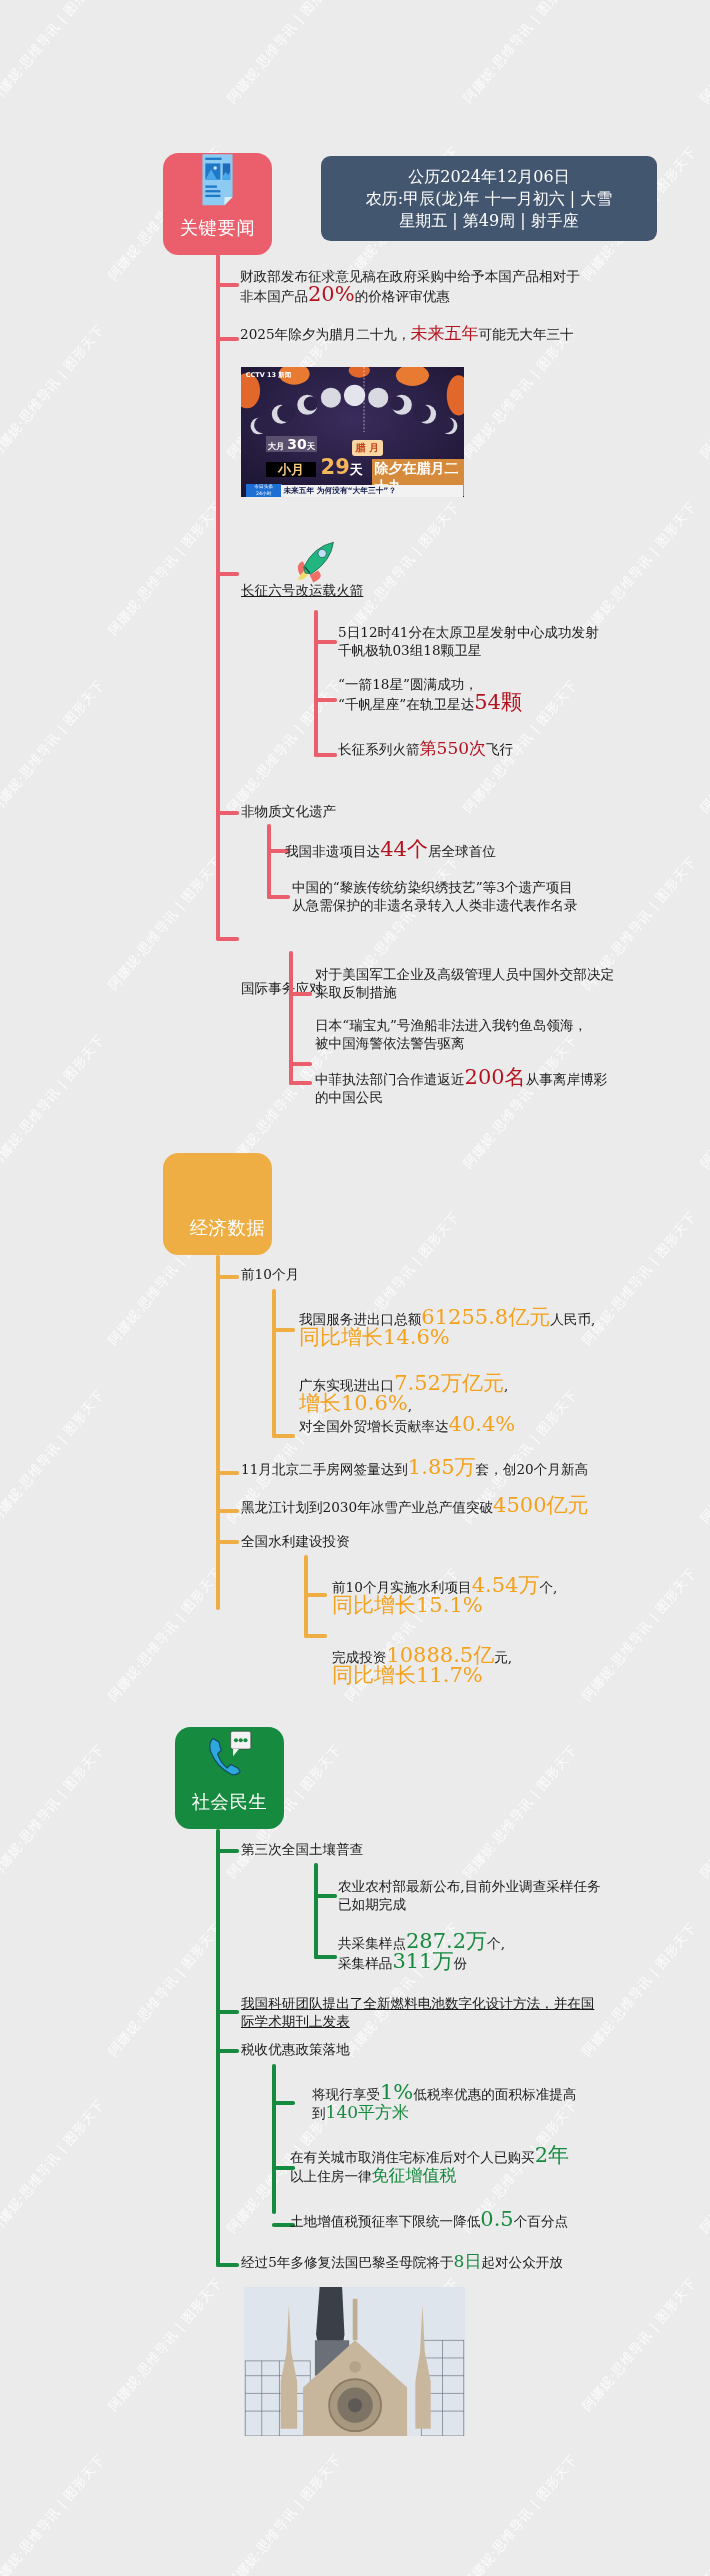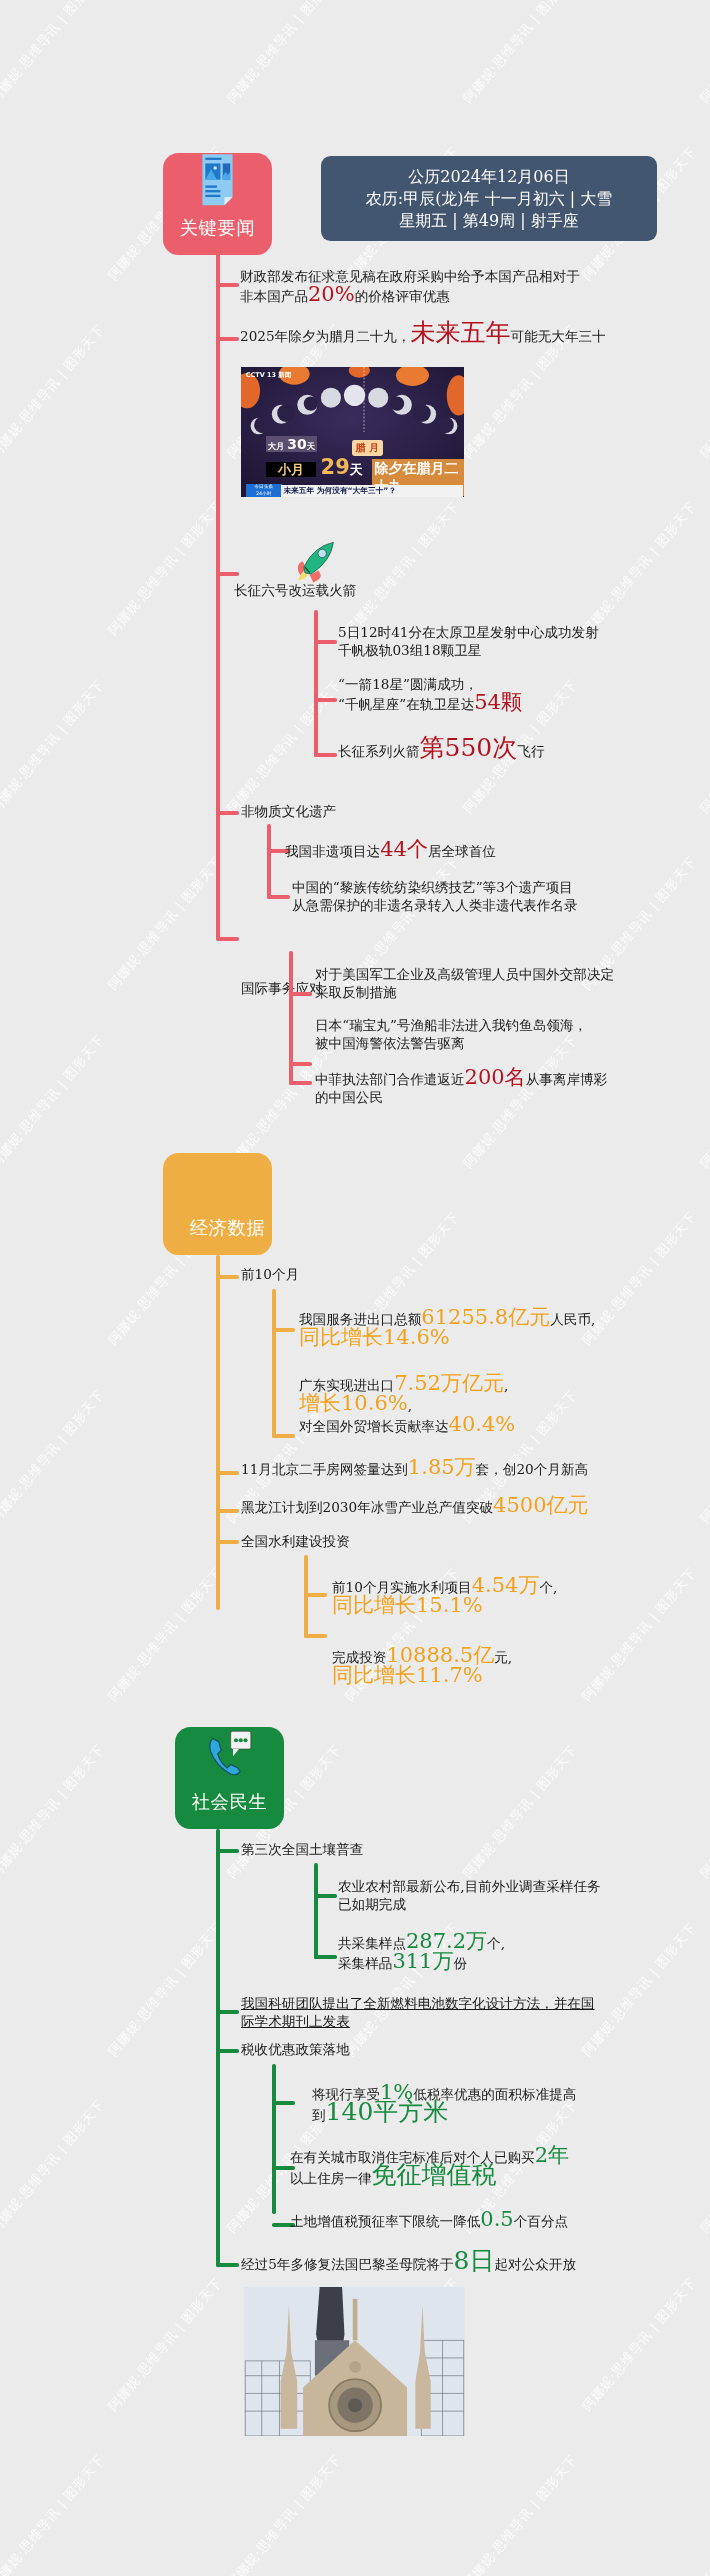--- a/index.html
+++ b/index.html
@@ -35,21 +35,21 @@
   }
   .line { position:absolute; border-radius:1.8px; }
   .red { background:#ea5f6b; }
   .orange { background:#efae44; }
   .green { background:#168a3e; }
   .txt { position:absolute; font-size:13.6px; line-height:18.3px; white-space:nowrap; }
   .hl-red { color:#b5121f; }
   .hl-or { color:#f4a11c; }
   .hl-gr { color:#168a3e; }
   .big1 { font-size:21px; }
-  .big2 { font-size:25px; }
+  .big2 { font-size:17px; }
   .img-box { position:absolute; overflow:hidden; }
 </style>
 </head>
 <body>
 
 <div id="wm-layer">
     <div class="wm" style="left: 0px; top: 89px;">阿娜妮·思维导讯 | 图形天下</div>
     <div class="wm" style="left: 237px; top: 89px;">阿娜妮·思维导讯 | 图形天下</div>
     <div class="wm" style="left: 473px; top: 89px;">阿娜妮·思维导讯 | 图形天下</div>
     <div class="wm" style="left: 710px; top: 89px;">阿娜妮·思维导讯 | 图形天下</div>
@@ -187,21 +187,21 @@
 </div>
 
 <svg class="abs" style="left:292px;top:541px;" width="45" height="45" viewBox="0 0 76 76">
   <path d="M14 58 Q4 40 18 34 L24 46 Z" fill="#ef6e66"></path>
   <path d="M36 70 Q56 62 44 50 L30 58 Z" fill="#ef6e66"></path>
   <path d="M10 66 Q14 54 22 52 L26 58 Q22 66 10 66 Z" fill="#f3dd6a"></path>
   <path d="M22 54 L20 44 Q36 10 70 2 Q66 34 32 56 Z" fill="#21b57f" stroke="#173f33" stroke-width="1"></path>
   <circle cx="51" cy="21" r="7" fill="#bfe0f5" stroke="#173f33" stroke-width="1"></circle>
   <line x1="22" y1="44" x2="30" y2="54" stroke="#173f33" stroke-width="2"></line>
 </svg>
-<div class="txt" style="left:234px;top:581px;">长征六号改运载火箭</div>
+<div class="txt" style="left:241px;top:581px;text-decoration:underline;">长征六号改运载火箭</div>
 
 <div class="line red" style="left:314px;top:610px;width:3.6px;height:147px;"></div>
 <div class="line red" style="left:314px;top:640px;width:22.5px;height:3.6px;"></div>
 <div class="line red" style="left:314px;top:698px;width:22.5px;height:3.6px;"></div>
 <div class="line red" style="left:314px;top:753px;width:22.5px;height:3.6px;"></div>
 
 <div class="txt" style="left:338px;top:623px;">
   <div>5日12时41分在太原卫星发射中心成功发射</div>
   <div>千帆极轨03组18颗卫星</div>
 </div>

